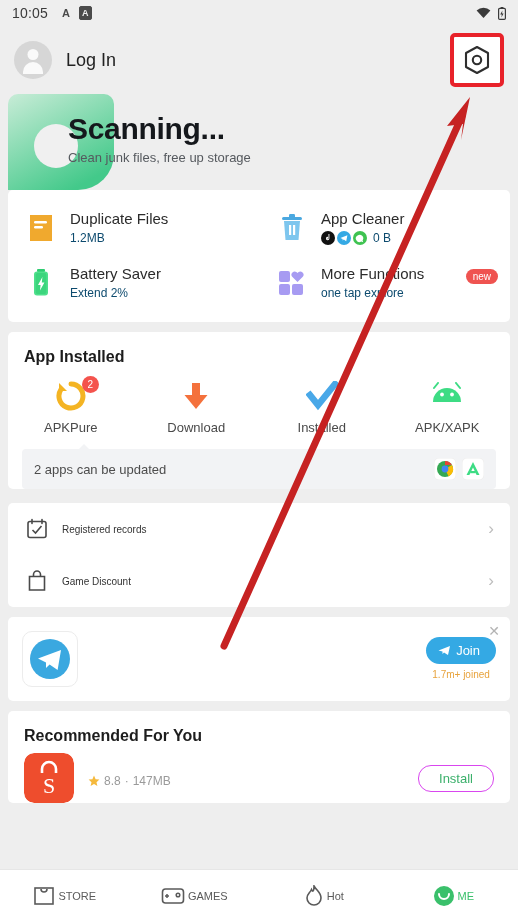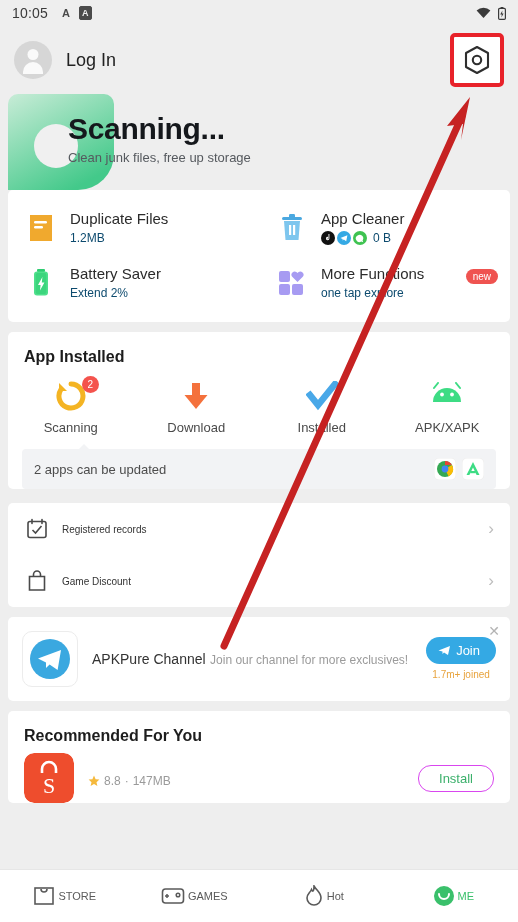--- a/index.html
+++ b/index.html
@@ -297,21 +297,21 @@
     <div class="am-tabs">
 
       <div class="am-tab">
         <span class="am-ico">
           <svg width="32" height="32" viewBox="0 0 32 32">
             <path d="M16 4 a12 12 0 1 1 -10 5.3" fill="none" stroke="#f4b423" stroke-width="5" stroke-linecap="round"></path>
             <path d="M4 3 L4 11 L12 11 Z" fill="#f4b423"></path>
           </svg>
           <span class="am-badge">2</span>
         </span>
-        <span class="am-label">Scanning</span>
+        <span class="am-label">APKPure</span>
       </div>
 
       <div class="am-tab">
         <span class="am-ico">
           <svg width="30" height="32" viewBox="0 0 30 32">
             <rect x="11" y="3" width="8" height="14" fill="#f4713c"></rect>
             <path d="M3.5 15 L26.5 15 L15 29 Z" fill="#f4713c"></path>
           </svg>
         </span>
         <span class="am-label">Download</span>
@@ -385,24 +385,20 @@
 
   <div class="card">
     <div class="chan">
       <span class="chan-close">✕</span>
       <span class="chan-ico">
         <svg width="42" height="42" viewBox="0 0 42 42">
           <circle cx="21" cy="21" r="20" fill="#3aa8e0"></circle>
           <path d="M9 20.5 L32 12 L28.6 32 L20.6 26.5 L17 30 L17 24.5 Z" fill="#fff"></path>
         </svg>
       </span>
-      <span class="chan-txt">
-        <span class="chan-title">APKPure Channel</span>
-        <span class="chan-sub">Join our channel for more exclusives!</span>
-      </span>
       <span class="chan-right">
         <button class="join-btn">
           <svg width="13" height="13" viewBox="0 0 13 13">
             <path d="M0.5 6.5 L12 2 L10 11 L6 8.5 L4.5 10 L4.5 7.5 Z" fill="#fff"></path>
           </svg>
           <span>Join</span>
         </button>
         <span class="joined-txt">1.7m+ joined</span>
       </span>
     </div>

